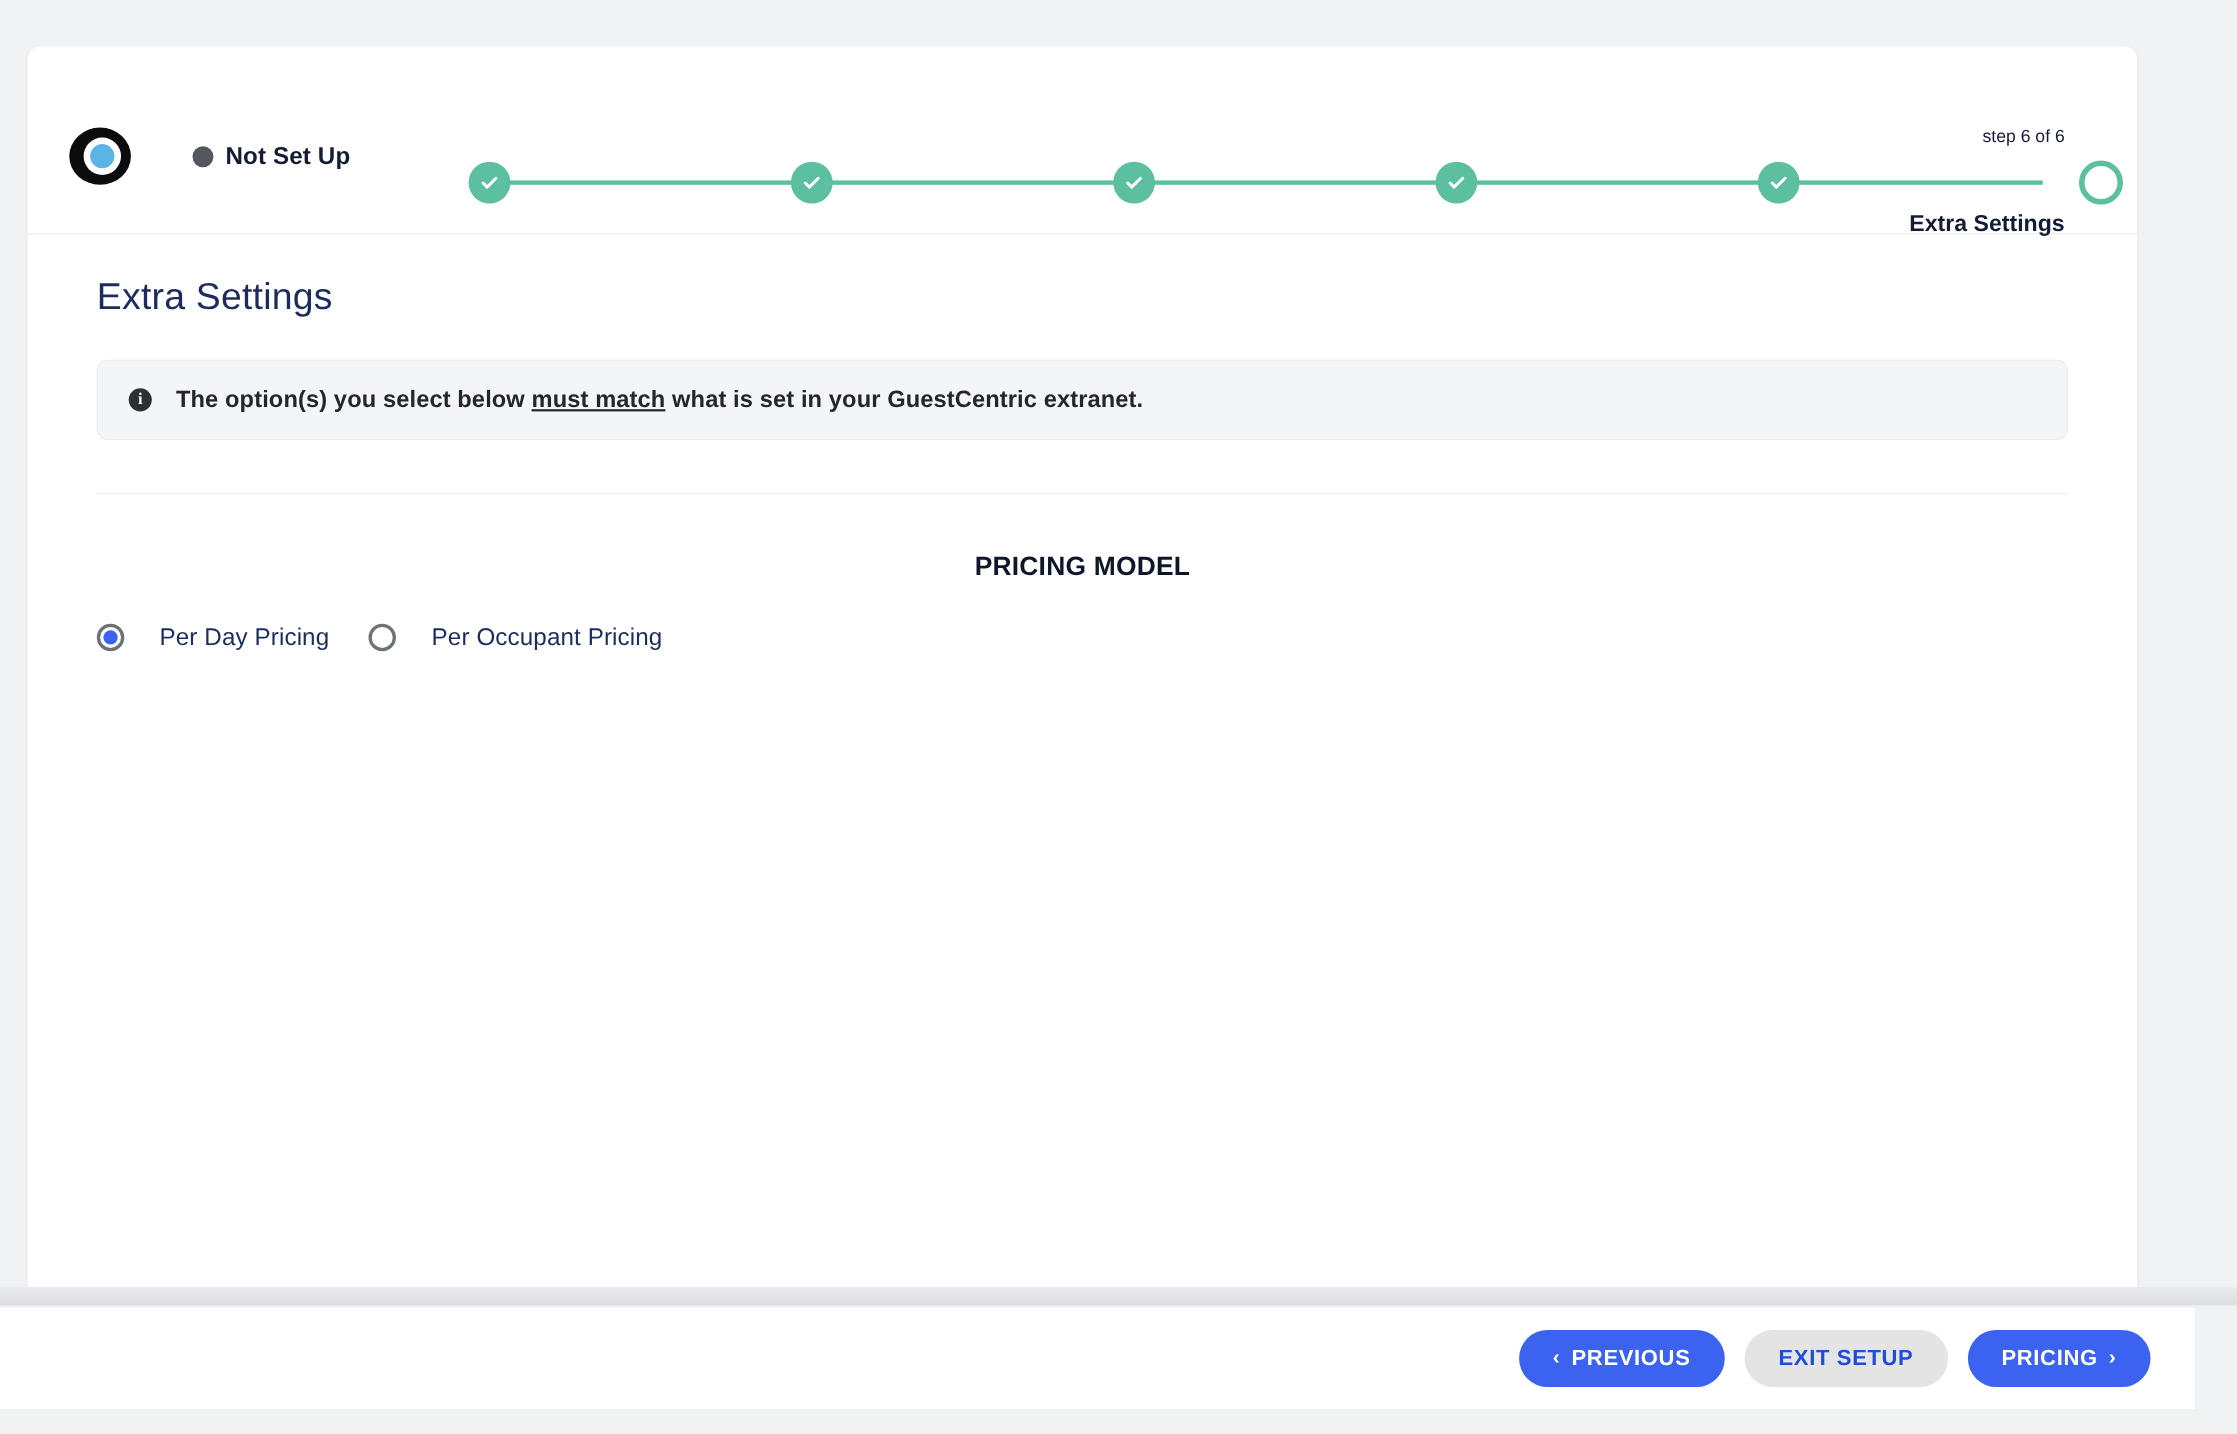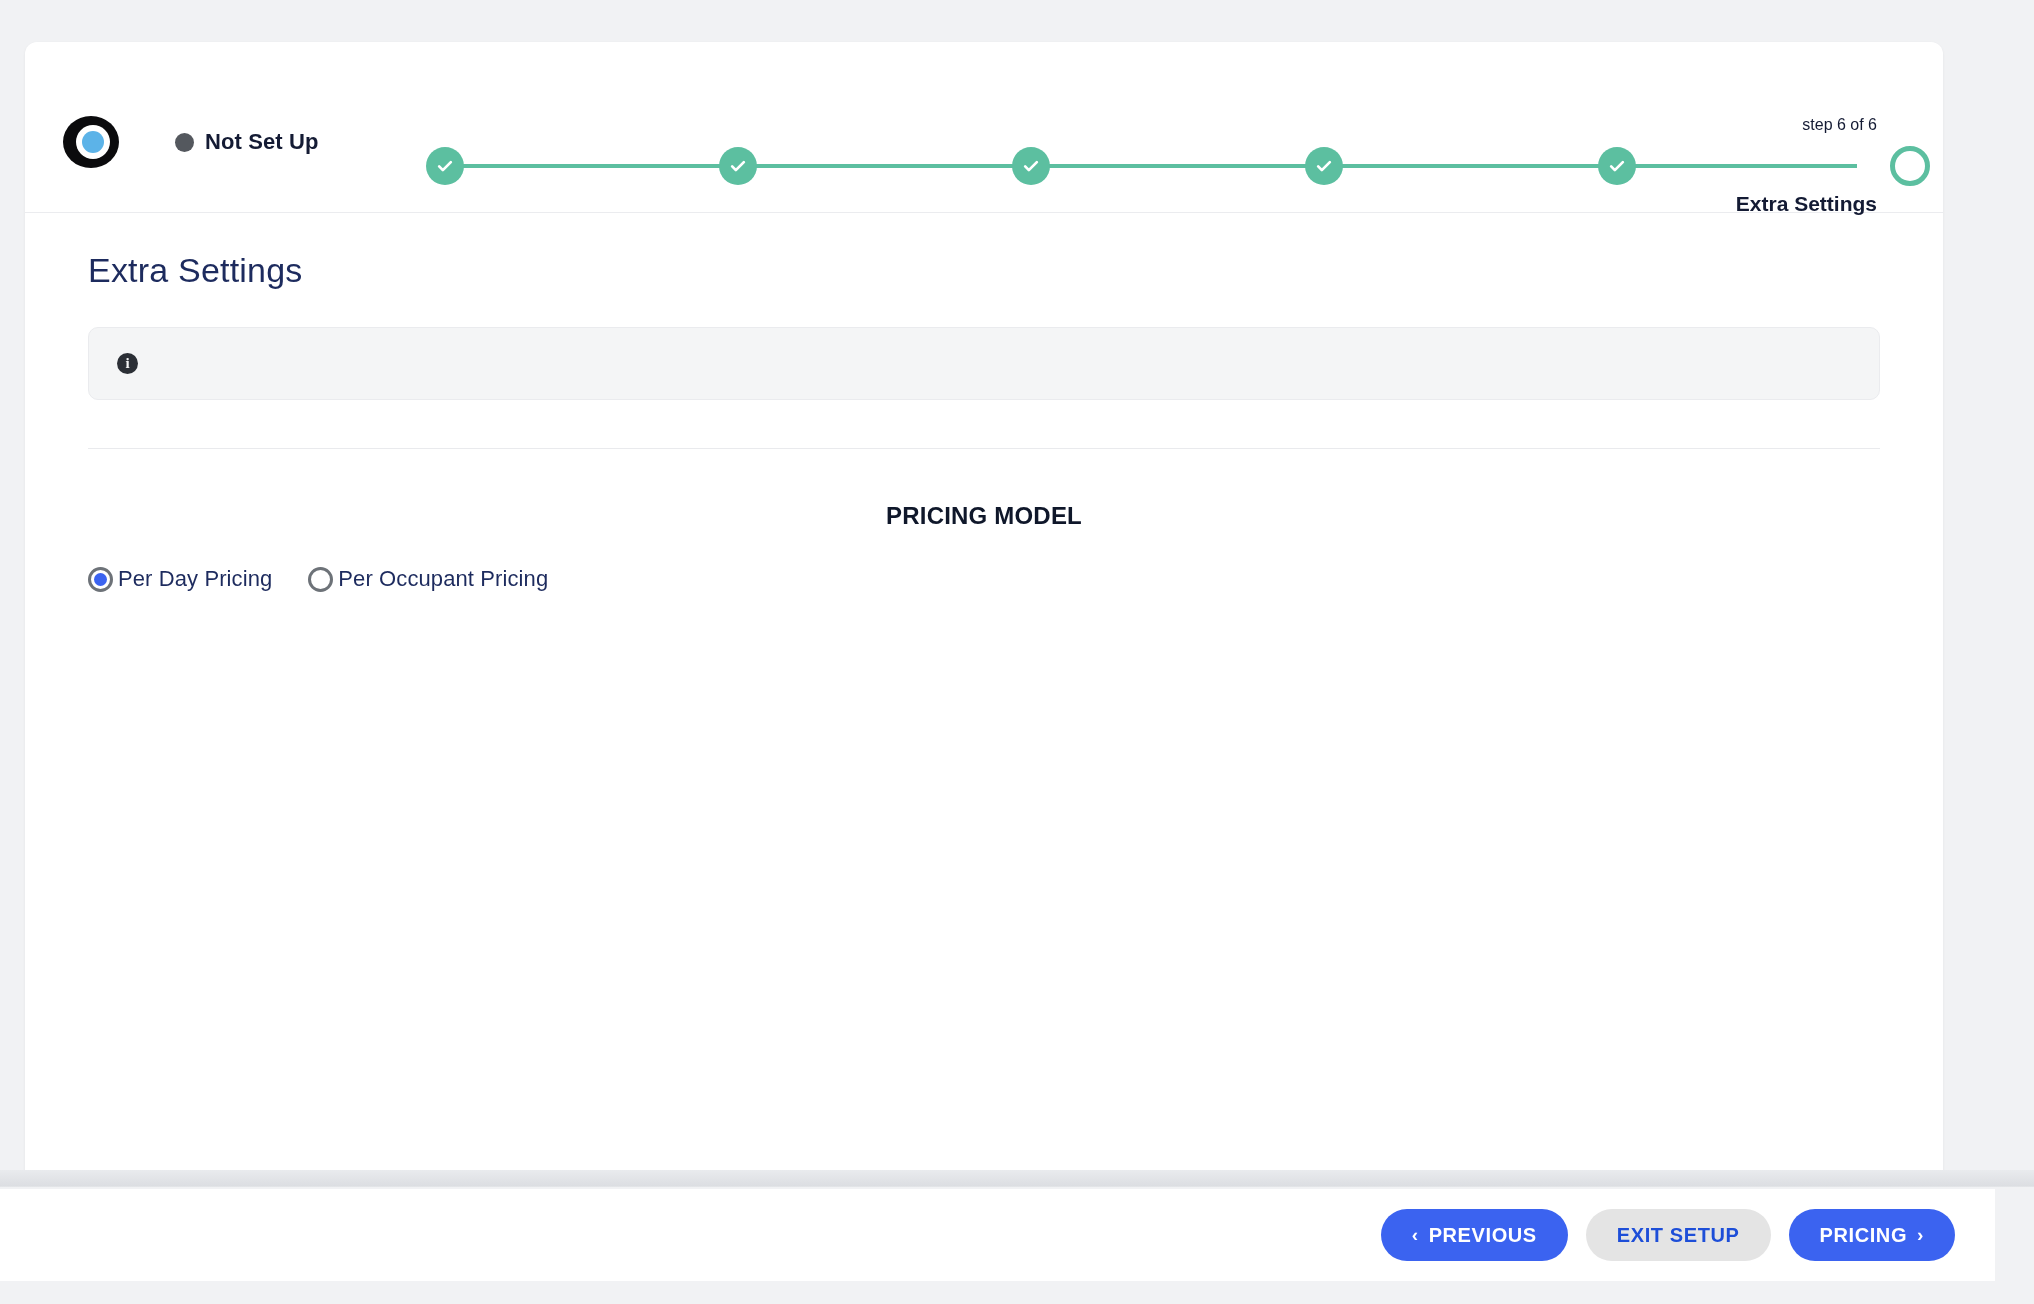--- a/index.html
+++ b/index.html
@@ -216,21 +216,21 @@
 
   .radio-row {
     margin-top: 36px;
     display: flex;
     align-items: center;
     gap: 36px;
   }
   .radio-option {
     display: flex;
     align-items: center;
-    gap: 5px;
+    gap: 32px;
     cursor: pointer;
   }
   .radio-mark {
     flex: none;
     width: 25px; height: 25px;
     border-radius: 50%;
     border: 3px solid #6d7278;
     background: #ffffff;
     position: relative;
   }
@@ -342,20 +342,23 @@
         <div class="step-current-label">Extra Settings</div>
       </div>
     </div>
 
     <div class="card-body">
 
       <h1 class="page-title">Extra Settings</h1>
 
       <div class="info-banner">
         <span class="info-icon">i</span>
+        <div class="info-text">
+          <span>The option(s) you select below </span><u>must match</u><span> what is set in your GuestCentric extranet.</span>
+        </div>
       </div>
 
       <div class="section-rule"></div>
 
       <h2 class="section-heading">PRICING MODEL</h2>
 
 
       <div class="radio-row">
         <div class="radio-option selected">
           <span class="radio-mark"></span>

